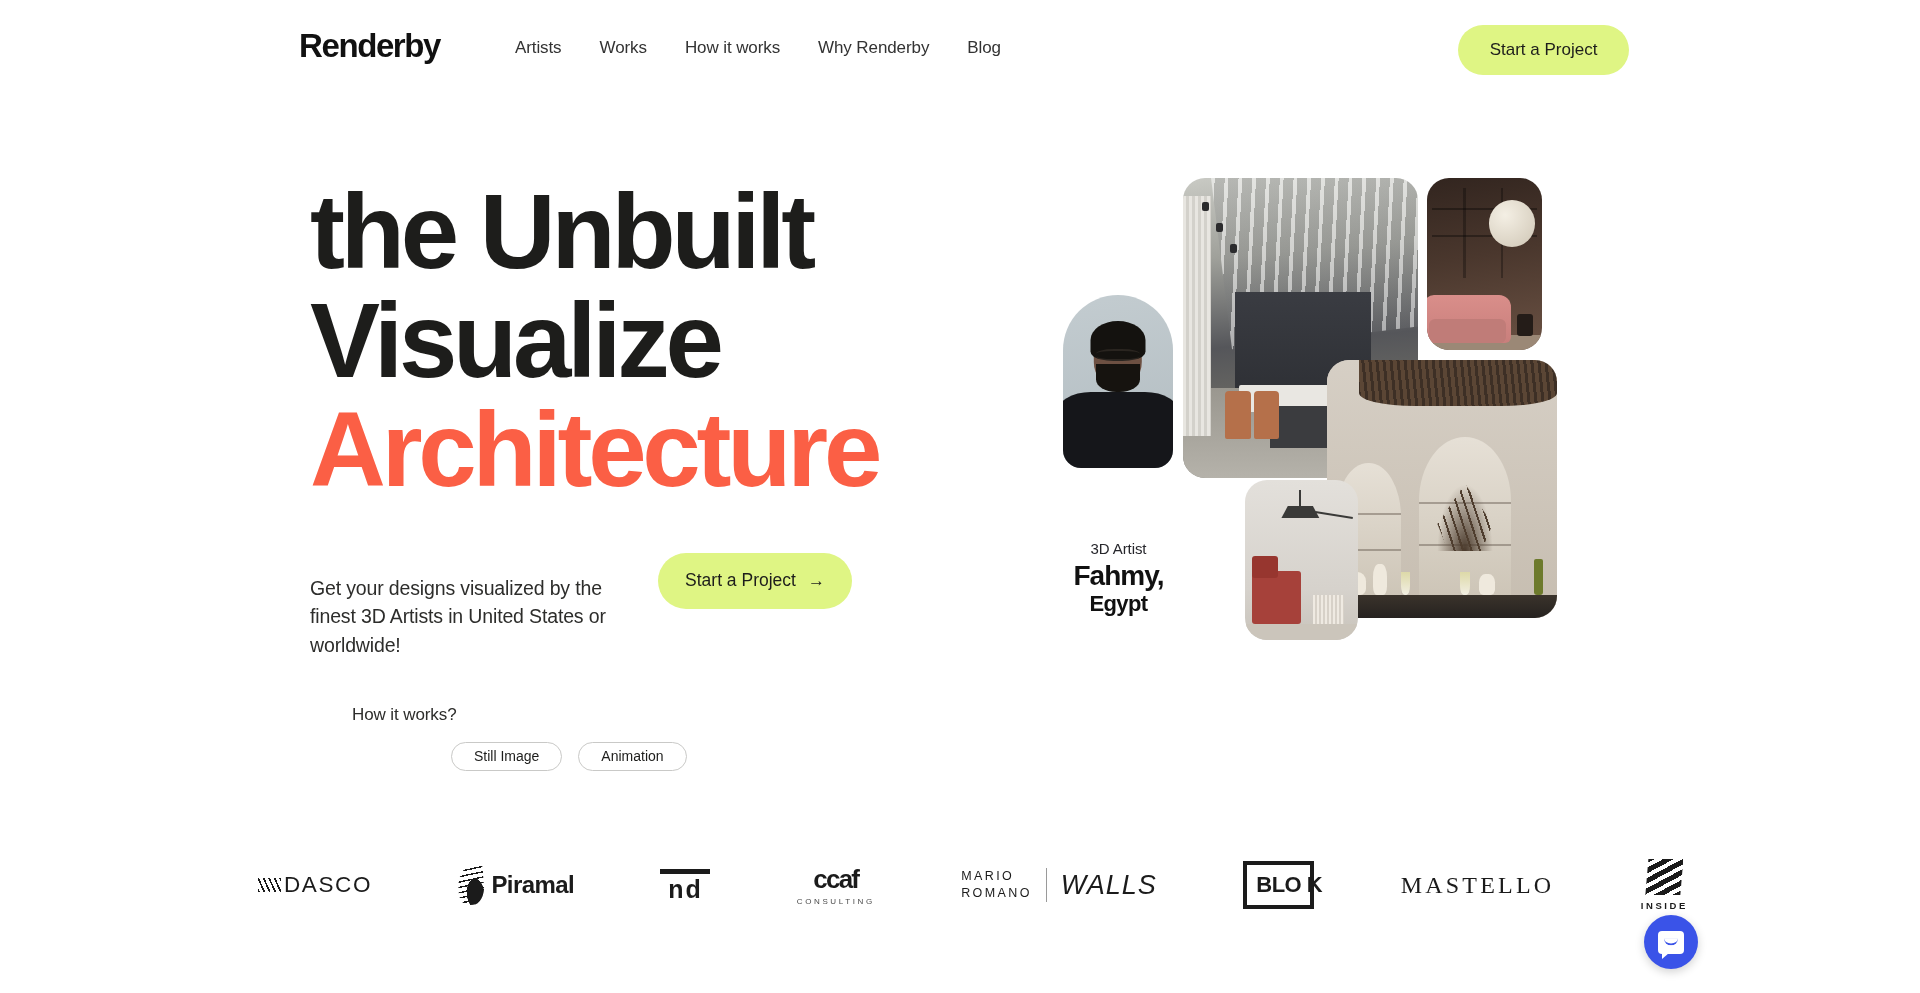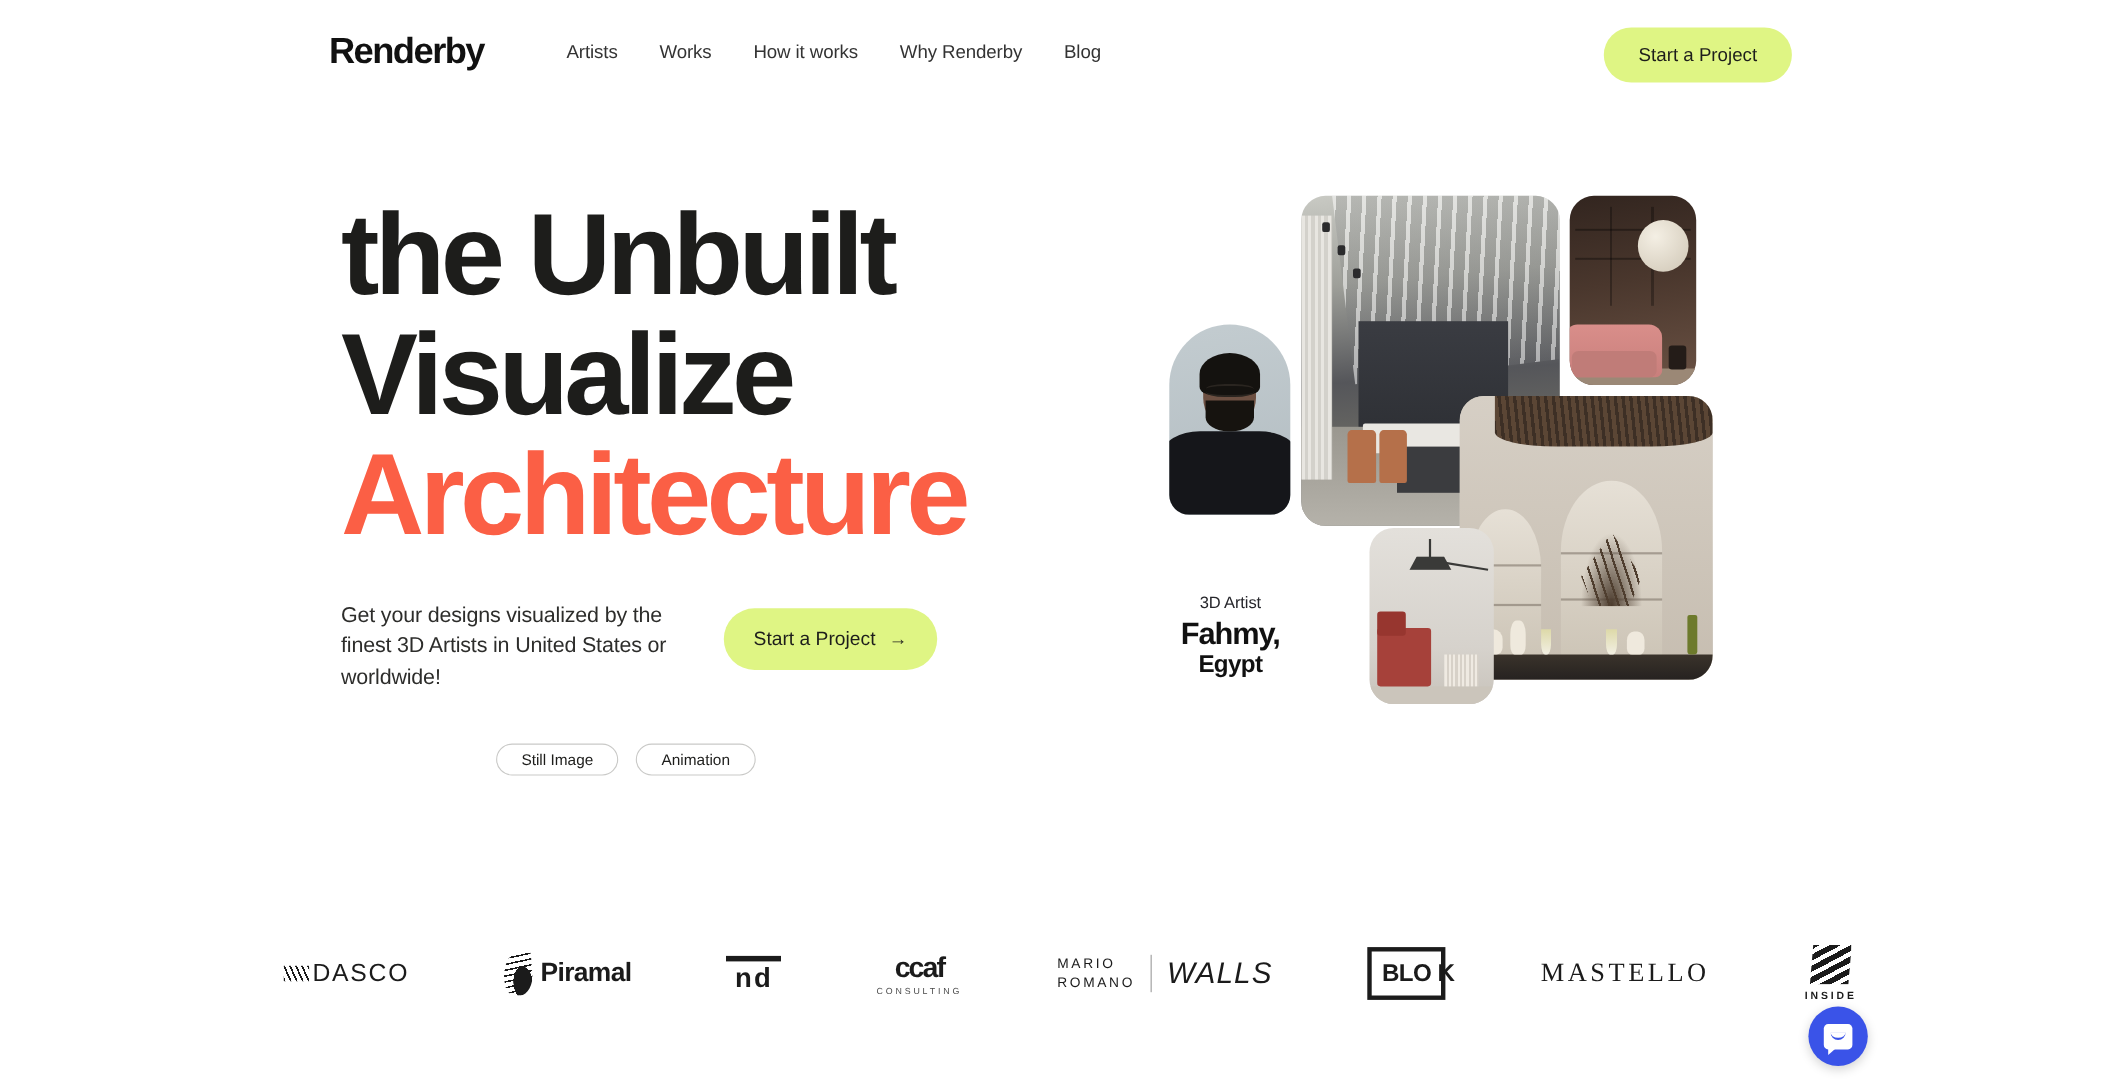--- a/index.html
+++ b/index.html
@@ -76,20 +76,21 @@
     font-size: 105px; font-weight: 700; line-height: 1.04;
     letter-spacing: -4.2px; color: #1d1d1b;
   }
   .headline .l { display: block; white-space: nowrap; }
   .headline .accent { color: #fb5f45; }
 
   .sub-row { margin-top: 40px; display: flex; align-items: flex-start; gap: 48px; }
   .sub-copy {
     width: 300px; font-size: 19.5px; line-height: 1.46; color: #2d2d2b;
     letter-spacing: -0.15px;
+    margin-top: 29px;
   }
   .hero-cta {
     margin-top: 8px; width: 194px; height: 56px; border-radius: 28px;
     background: #dff584; border: none; cursor: pointer;
     display: flex; align-items: center; justify-content: center; gap: 12px;
     font-size: 17.5px; color: #1d1d1b; font-family: "Liberation Sans", sans-serif;
   }
   .hero-cta .arrow { font-size: 17px; line-height: 1; }
 
   .how-block { margin-top: 46px; padding-left: 42px; }
@@ -403,20 +404,21 @@
 
     <div class="sub-row">
       <p class="sub-copy">Get your designs visualized by the finest 3D Artists in United States or worldwide!</p>
       <button class="hero-cta">
         <span>Start a Project</span>
         <span class="arrow">→</span>
       </button>
     </div>
 
     <div class="how-block">
+      <div class="how-label">How it works?</div>
       <div class="toggle-row">
         <button class="toggle-pill">Still Image</button>
         <button class="toggle-pill">Animation</button>
       </div>
     </div>
   </section>
 
   <div class="collage">
 
     <div class="ph ph-main">

